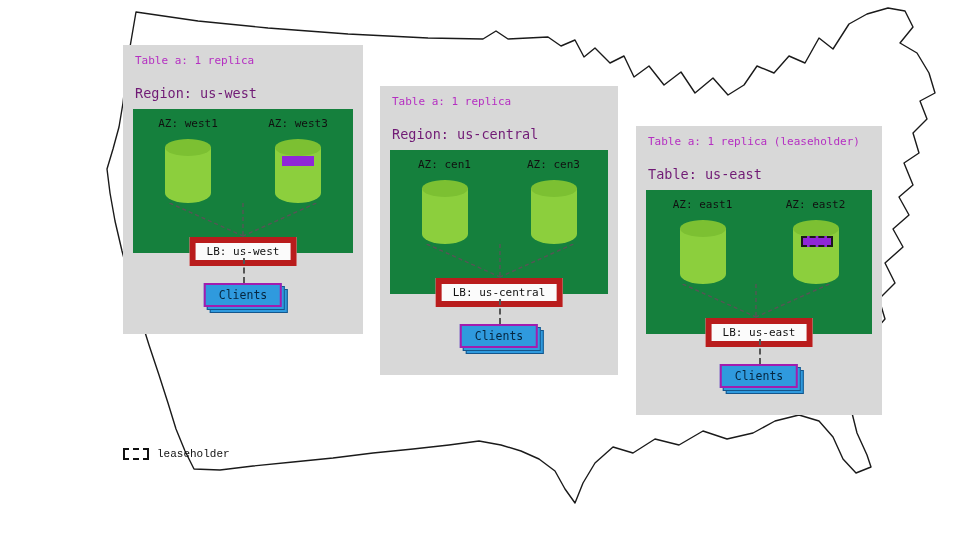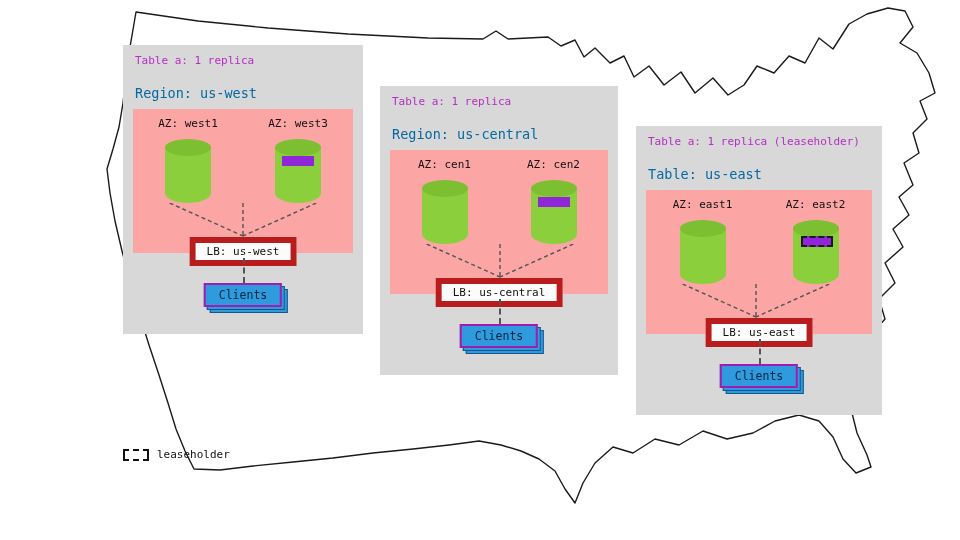--- a/index.html
+++ b/index.html
@@ -15,25 +15,25 @@
   
   .panel {
     position:absolute; background:#d8d8d8; z-index:2; height:289px;
   }
   .table-label {
     position:absolute; top:9px; left:12px;
     font-size:11px; color:#b52fc2; white-space:nowrap;
   }
   .region-label {
     position:absolute; top:40px; left:12px;
-    font-size:13.5px; color:#0369a1; white-space:nowrap;
+    font-size:13.5px; color:#701a75; white-space:nowrap;
   }
   .az-box {
     position:absolute; left:10px; right:10px; top:64px; height:144px;
-    background:#fca5a5; display:flex;
+    background:#15803d; display:flex;
   }
   .az-col { flex:1 1 0; display:flex; flex-direction:column; align-items:center; padding-top:8px; }
   .az-label { font-size:11px; white-space:nowrap; }
 
   .cylinder { position:relative; width:46px; height:64px; margin-top:9px; }
   .cyl-body {
     position:absolute; left:0; right:0; top:8px; bottom:0;
     background:#8ccf3d; border-radius:0 0 23px 23px / 0 0 10px 10px;
   }
   .cyl-top {
@@ -72,21 +72,21 @@
     position:relative; background:#2f9ade; border:2px solid #a21caf;
     padding:3px 13px; font-size:11.5px; color:#06263f; white-space:nowrap;
   }
 
   
   .legend { position:absolute; left:95px; top:448px; z-index:2; display:flex; align-items:center; }
   .legend-icon {
     display:inline-block; width:22px; height:8px;
     border:2px dashed #111; background:#fff; margin-right:8px;
   }
-  .legend-label { font-size:11px; }
+  .legend-label { font-size:11px;font-family:Liberation Mono, monospace; }
 </style>
 </head>
 <body>
 
 <div class="stage">
 
   <svg class="map-svg" width="960" height="540" viewBox="0 0 960 540">
     <path d="M 108 12 L 170 21 L 240 28 L 320 34 L 400 38 L 455 39 L 468 31 L 480 39 L 520 37
          L 533 46 L 547 40 L 556 57 L 567 48 L 582 63 L 596 56 L 606 77 L 621 66 L 636 85
          L 653 72 L 667 93 L 685 78 L 700 95 L 716 85 L 729 66 L 746 73 L 761 56 L 777 63
@@ -145,25 +145,24 @@
 
     <div class="az-box">
       <div class="az-col">
         <div class="az-label">AZ: cen1</div>
         <div class="cylinder">
           <div class="cyl-body"></div>
           <div class="cyl-top"></div>
         </div>
       </div>
       <div class="az-col">
-        <div class="az-label">AZ: cen2</div>
-        <div class="cylinder">
-          <div class="cyl-body"></div>
-          <div class="cyl-top"></div>
-          <div class="range-marker"></div>
+        <div class="az-label">AZ: cen3</div>
+        <div class="cylinder">
+          <div class="cyl-body"></div>
+          <div class="cyl-top"></div>
         </div>
       </div>
     </div>
 
     <svg class="connectors" viewBox="0 0 220 34" preserveAspectRatio="none">
       <line x1="36.6" y1="0" x2="110" y2="33"></line>
       <line x1="110" y1="0" x2="110" y2="33"></line>
       <line x1="183.3" y1="0" x2="110" y2="33"></line>
     </svg>
 

